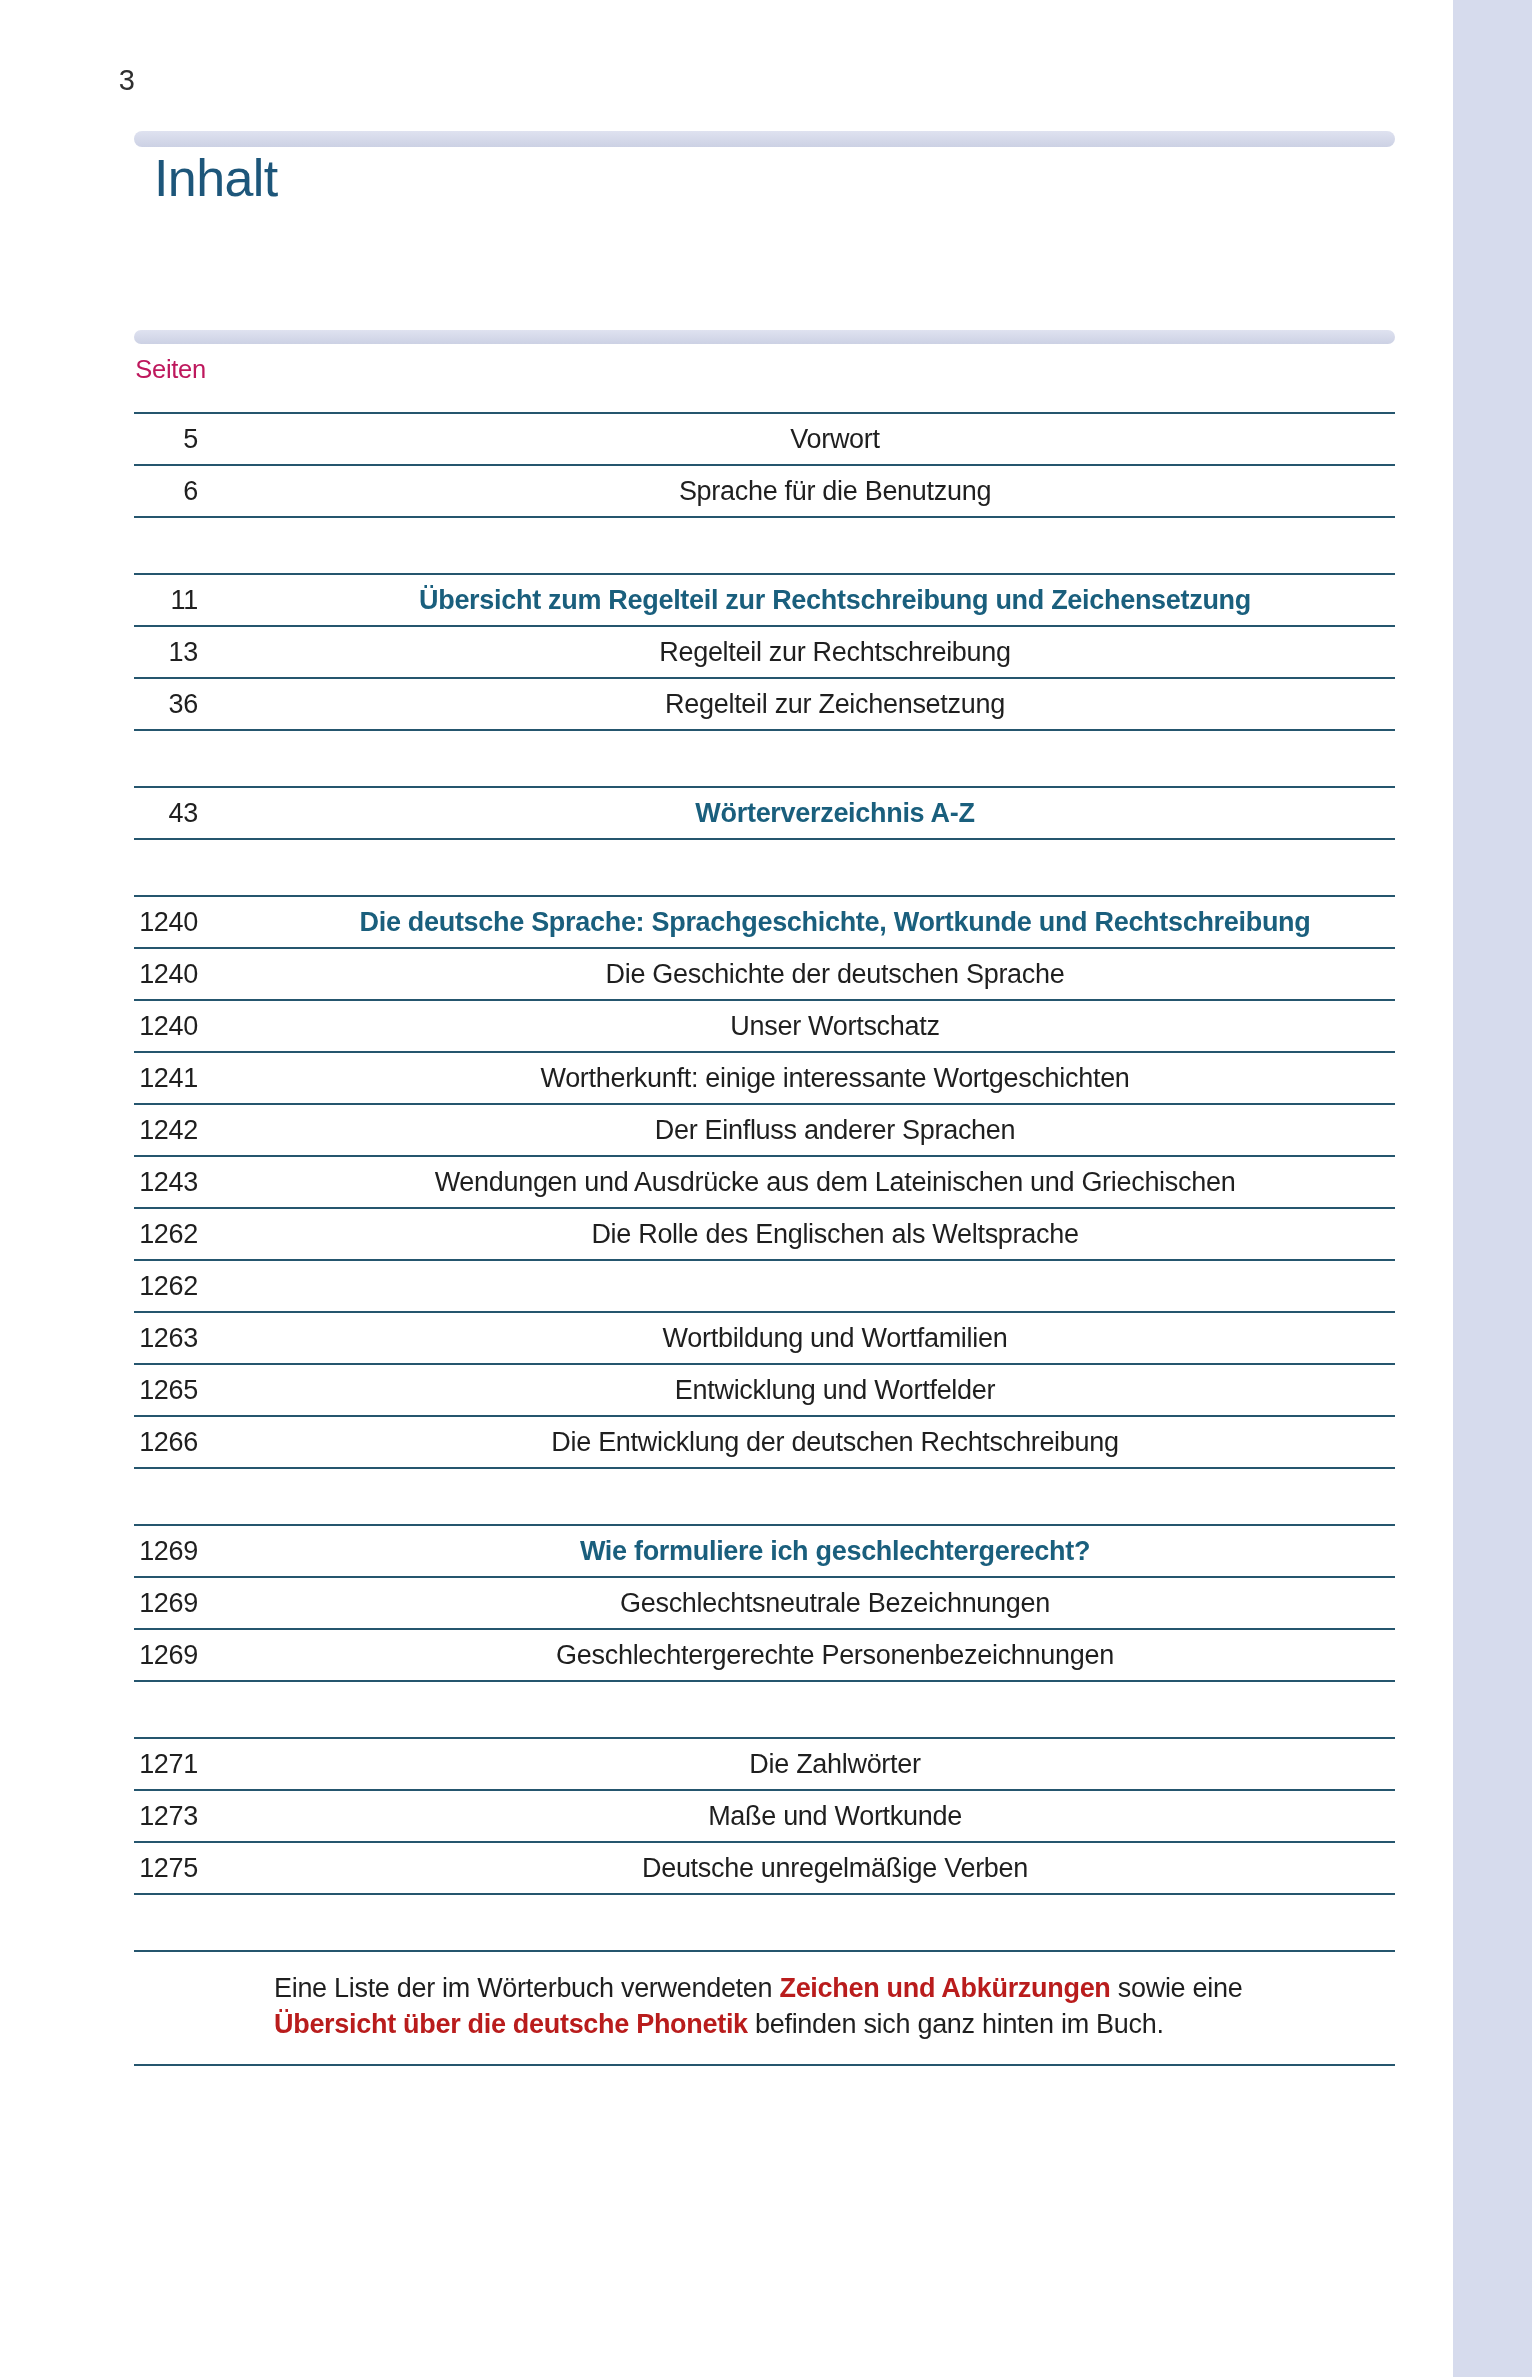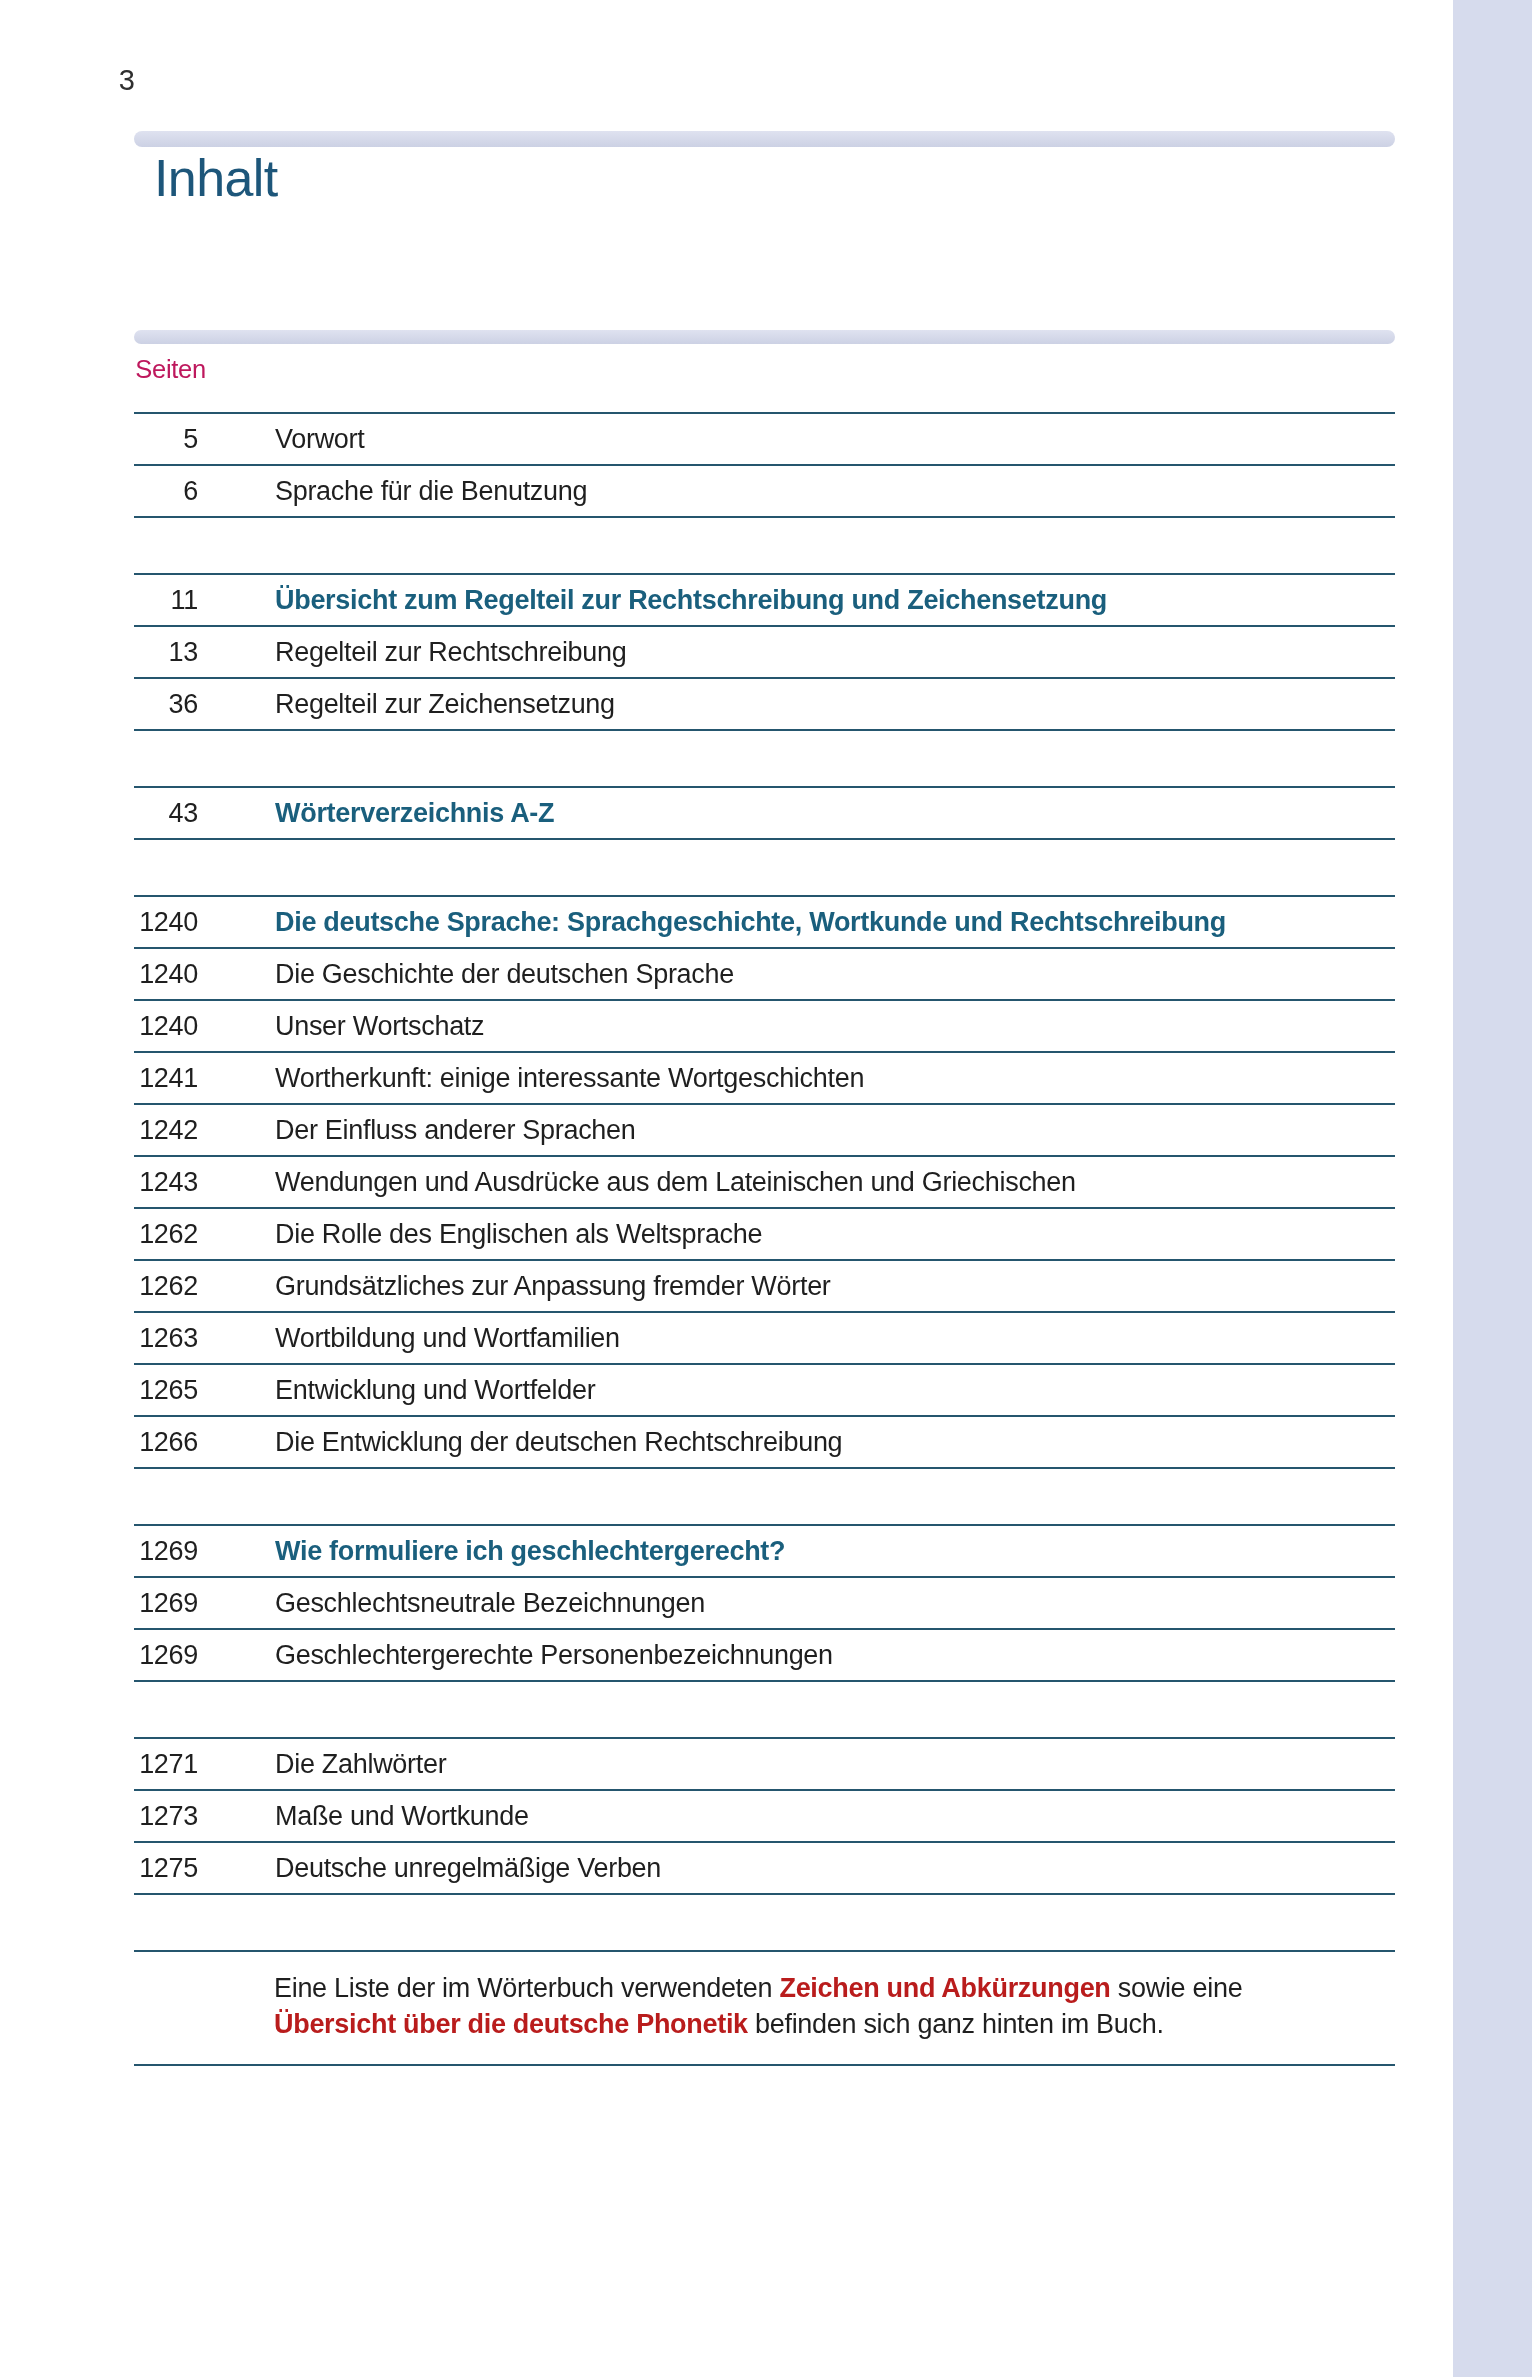--- a/index.html
+++ b/index.html
@@ -48,20 +48,21 @@
     height:50px;
     display:flex;align-items:center;
     font-size:27px;color:#1f1f1f;letter-spacing:-0.3px;
   }
   .row .num{
     width:64px;text-align:right;flex:none;
   }
   .row .title{
     margin-left:77px;flex:1;
     white-space:nowrap;
+    text-align:center;
   }
   .row.em .num{color:#1f1f1f;text-align:right;}
   .row.em .title{color:#1a5f7d;font-weight:bold;}
   .footnote{
     border-top:2.6px solid #25566e;
     border-bottom:2.6px solid #25566e;
     padding:18px 0 22px 140px;
     font-size:27px;color:#1f1f1f;line-height:36px;letter-spacing:-0.3px;
   }
   .footnote .hl{color:#b91c1c;font-weight:bold;}
@@ -134,21 +135,20 @@
         <div class="row">
           <span class="num">1243</span>
           <span class="title">Wendungen und Ausdrücke aus dem Lateinischen und Griechischen</span>
         </div>
         <div class="row">
           <span class="num">1262</span>
           <span class="title">Die Rolle des Englischen als Weltsprache</span>
         </div>
         <div class="row">
           <span class="num">1262</span>
-          <span class="title">Grundsätzliches zur Anpassung fremder Wörter</span>
         </div>
         <div class="row">
           <span class="num">1263</span>
           <span class="title">Wortbildung und Wortfamilien</span>
         </div>
         <div class="row">
           <span class="num">1265</span>
           <span class="title">Entwicklung und Wortfelder</span>
         </div>
         <div class="row">

